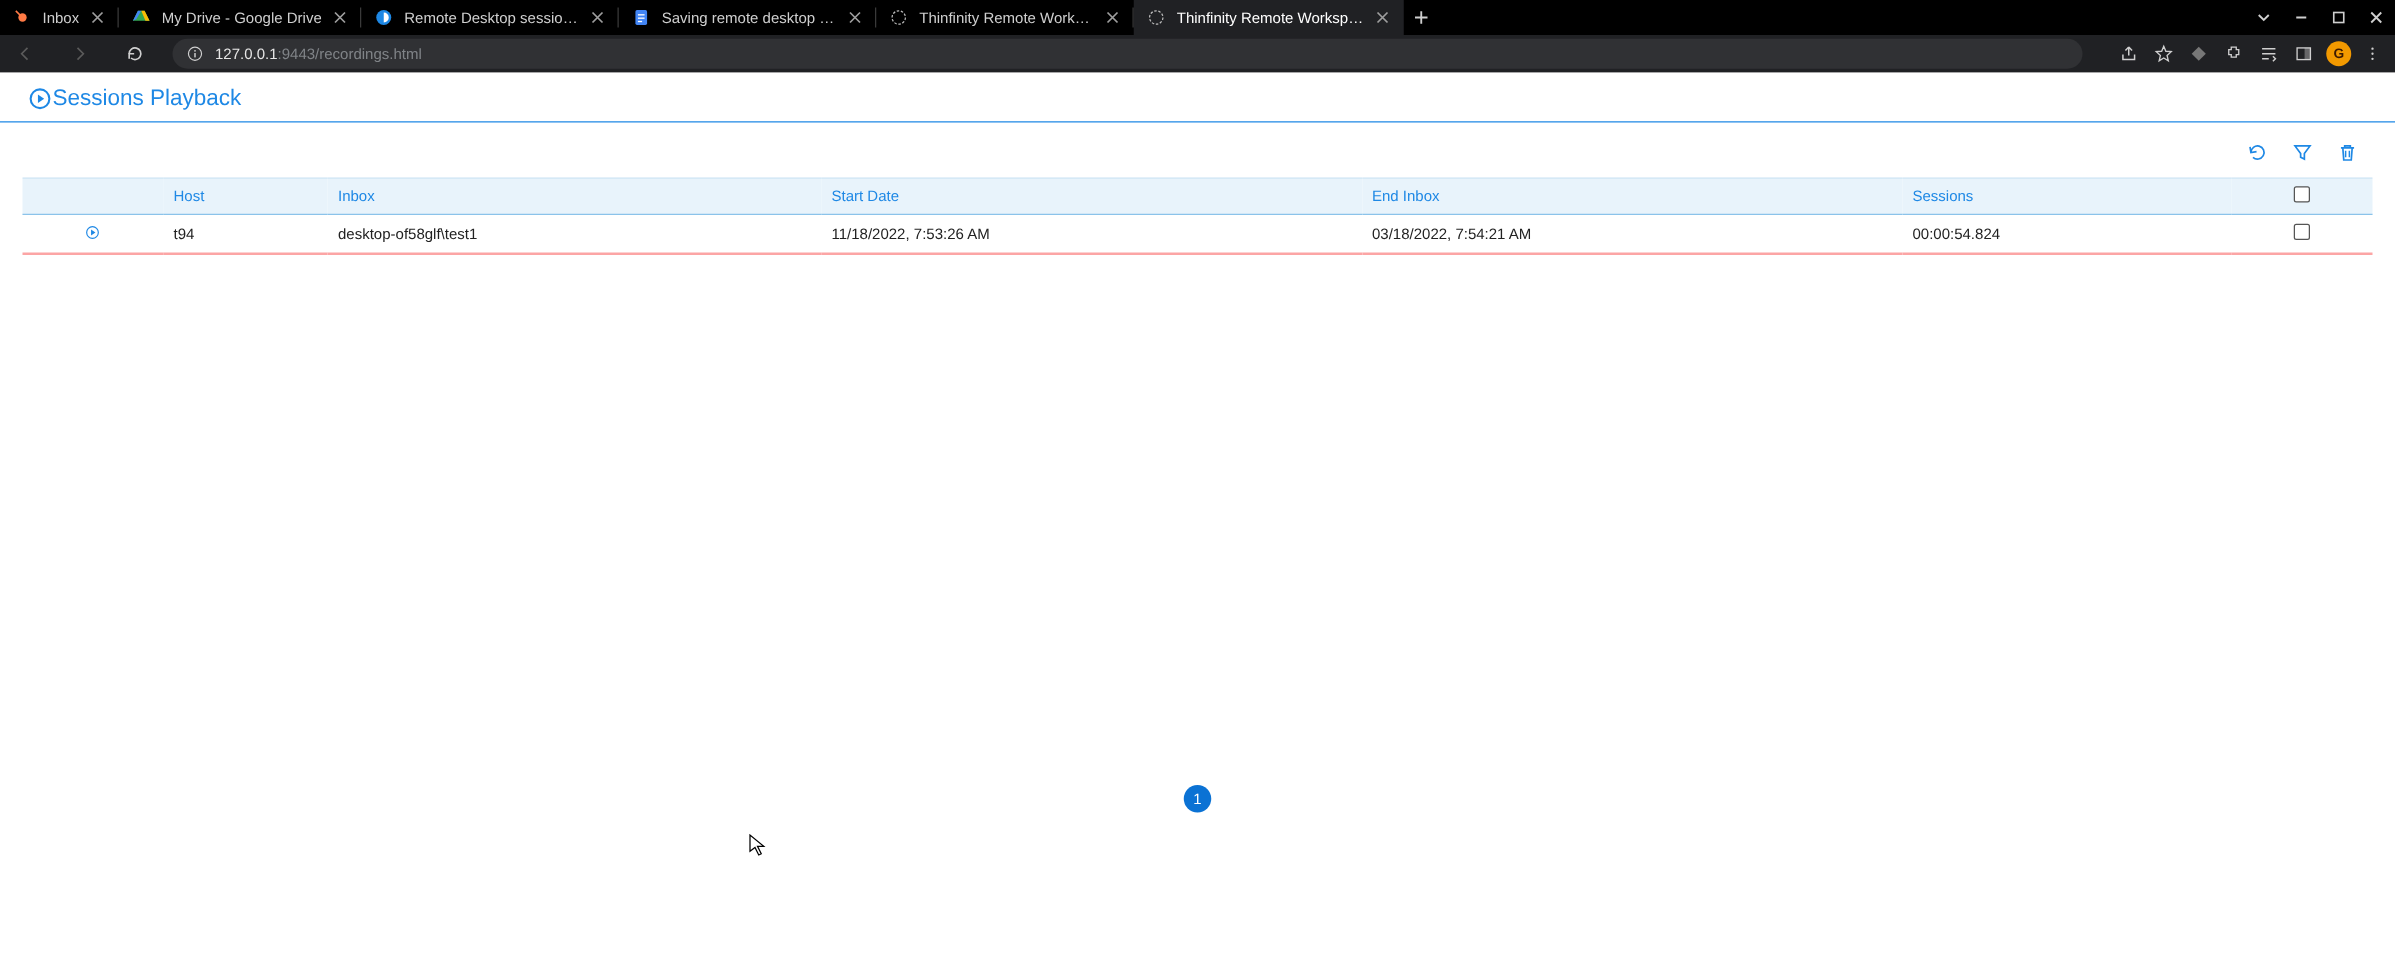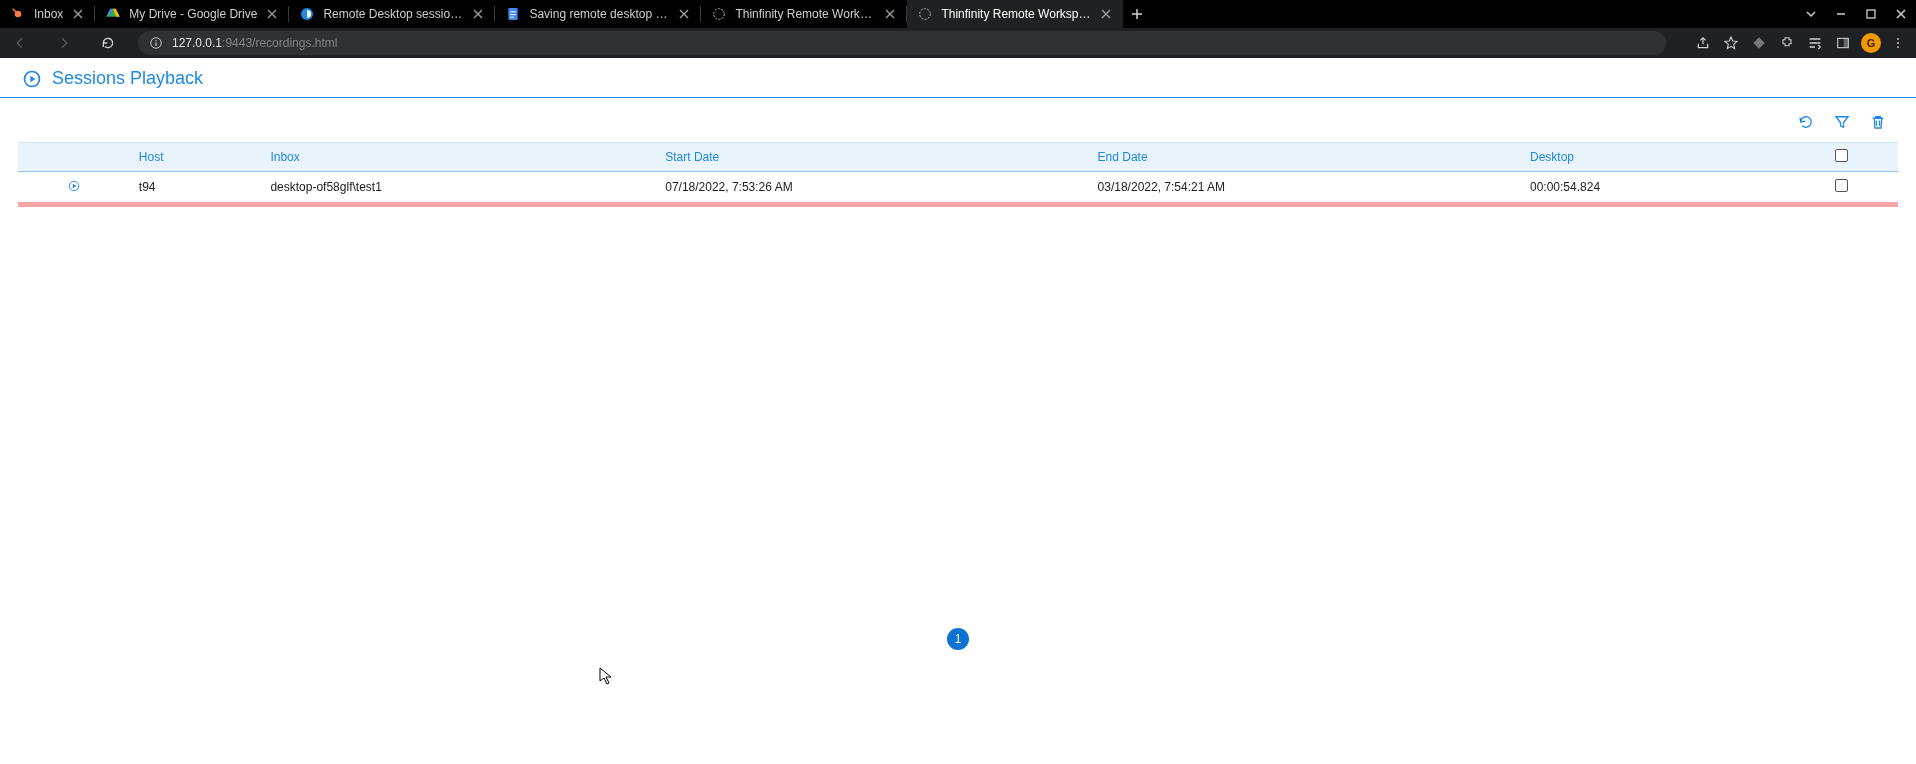--- a/index.html
+++ b/index.html
@@ -33,34 +33,34 @@
   .omnibox .url-bright { color:#e6e6e6; }
   .right-icons { display:flex; align-items:center; gap:2px; margin-left:8px; }
   .right-icons .ri { width:26px; height:26px; display:flex; align-items:center; justify-content:center; color:#cfcfcf; cursor:pointer; }
   .right-icons .ri svg { width:16px; height:16px; }
   .avatar { width:20px; height:20px; border-radius:50%; background:#f29900; color:#3c1a00; display:flex; align-items:center; justify-content:center; font-size:11px; font-weight:600; }
   .kebab { width:24px; height:24px; display:flex; align-items:center; justify-content:center; color:#cfcfcf; cursor:pointer; }
   .kebab svg { width:14px; height:14px; }
 
   
   .page { position:relative; height:706px; background:#fff; }
-  .page-header { display:flex; align-items:center; gap:10px; padding:10px 22px 8px; color:#1e88e5; font-size:18px; border-bottom:1px solid #1e88e5; }
+  .page-header { display:flex; align-items:center; padding:10px 22px 8px; color:#1e88e5; font-size:18px; border-bottom:1px solid #1e88e5; }
   .page-header .play-circle { width:20px; height:20px; display:flex; align-items:center; justify-content:center; }
   .page-header .play-circle svg { width:20px; height:20px; }
 
   .action-bar { display:flex; justify-content:flex-end; align-items:center; padding:14px 28px 10px; gap:16px; }
   .action-bar .ab { width:20px; height:20px; display:flex; align-items:center; justify-content:center; color:#1e88e5; cursor:pointer; }
   .action-bar .ab svg { width:18px; height:18px; }
 
   .grid-wrap { padding:0 18px; }
   table.grid { width:100%; border-collapse:collapse; font-size:12px; }
   table.grid thead th { background:#e8f3fb; color:#1e88e5; text-align:left; font-weight:400; padding:6px 8px; border-bottom:1px solid #8bc3ea; border-top:1px solid #c9e2f4; }
   table.grid thead th.first, table.grid tbody td.first { width:66px; text-align:center; }
   table.grid thead th.chk, table.grid tbody td.chk { width:66px; text-align:center; }
-  table.grid tbody td { padding:6px 8px; border-bottom:5px solid #fca5a5; color:#222; }
+  table.grid tbody td { padding:6px 8px; border-bottom:2px solid #fca5a5; color:#222; }
   table.grid .row-play { width:16px; height:16px; display:inline-flex; align-items:center; justify-content:center; color:#1e88e5; }
   table.grid .row-play svg { width:14px; height:14px; }
   input.chk-box { appearance:none; width:13px; height:13px; border:1px solid #555; border-radius:2px; background:#fff; cursor:pointer; }
 
   .pager { position:absolute; left:0; right:0; top:570px; display:flex; justify-content:center; }
   .pager .page-dot { width:22px; height:22px; border-radius:50%; background:#0b72d4; color:#fff; font-size:12px; display:flex; align-items:center; justify-content:center; }
 
   .cursor-pointer { position:absolute; left:599px; top:609px; pointer-events:none; }
   .cursor-pointer svg { width:14px; height:18px; }
 
@@ -314,38 +314,38 @@
   </div>
 
   <div class="grid-wrap">
     <table class="grid">
       <thead>
         <tr>
           <th class="first"></th>
           <th class="col-host">Host</th>
           <th class="col-user">Inbox</th>
           <th class="col-start">Start Date</th>
-          <th class="col-end">End Date</th>
-          <th class="col-dur">Desktop</th>
+          <th class="col-end">End Inbox</th>
+          <th class="col-dur">Sessions</th>
           <th class="chk"><input type="checkbox" class="chk-box" style=""></th>
         </tr>
       </thead>
       <tbody>
         <tr>
           <td class="first">
             <span class="row-play">
               <svg viewBox="0 0 24 24">
                   <circle cx="12" cy="12" r="8" fill="none" stroke="currentColor" stroke-width="1.6"></circle>
                   <polygon points="10,8 16,12 10,16" fill="currentColor"></polygon>
                 </svg>
             </span>
           </td>
           <td>t94</td>
           <td>desktop-of58glf\test1</td>
-          <td>07/18/2022, 7:53:26 AM</td>
+          <td>11/18/2022, 7:53:26 AM</td>
           <td>03/18/2022, 7:54:21 AM</td>
           <td>00:00:54.824</td>
           <td class="chk"><input type="checkbox" class="chk-box" style=""></td>
         </tr>
       </tbody>
     </table>
   </div>
 
   <div class="pager">
     <div class="page-dot">1</div>

